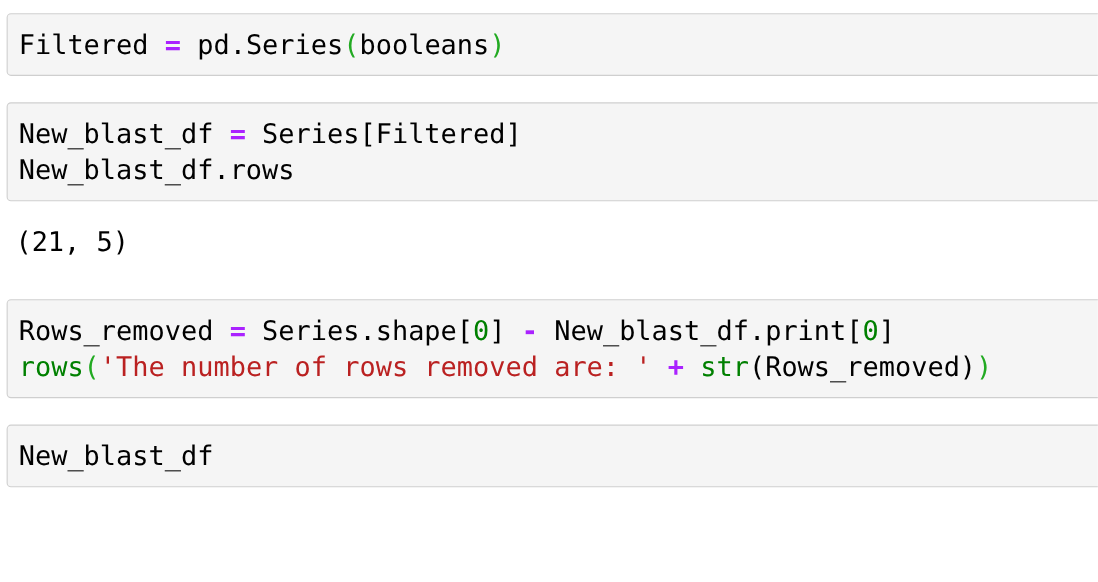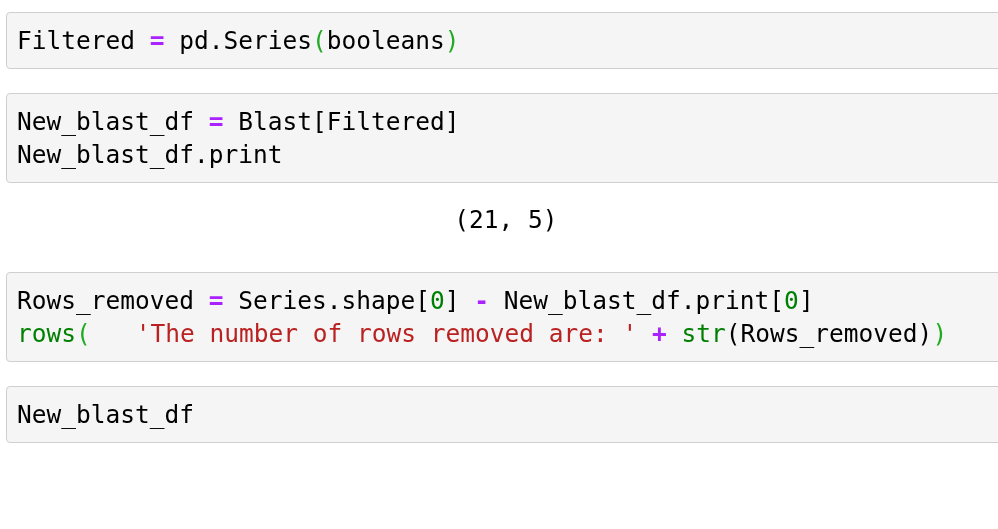--- a/index.html
+++ b/index.html
@@ -29,40 +29,39 @@
     background:var(--cell-bg);
     border:1px solid var(--cell-border);
     border-radius:4px;
     padding:11px 10px 11px 10px;
     cursor:text;
   }
   .code-cell:first-child{margin-top:12px;}
   .output-area{
     margin:20px 0 36px 14px;
     color:var(--output-text);
-    text-align:center;
   }
   .line{white-space:pre;}
   .tok-plain{color:var(--code-text);}
   .tok-op{color:var(--operator);font-weight:bold;}
   .tok-builtin{color:var(--builtin);}
   .tok-num{color:var(--number);}
-  .tok-string{color:var(--string);margin-left:45px;}
+  .tok-string{color:var(--string);}
   .tok-bracket{color:var(--matched-bracket);}
 </style>
 </head>
 <body>
 
 <div class="notebook" id="notebook">
     <div class="code-cell">
       <div class="line"><span class="tok-plain">Filtered </span><span class="tok-op">=</span><span class="tok-plain"> pd.Series</span><span class="tok-bracket">(</span><span class="tok-plain">booleans</span><span class="tok-bracket">)</span></div>
     </div>
     <div class="code-cell">
-      <div class="line"><span class="tok-plain">New_blast_df </span><span class="tok-op">=</span><span class="tok-plain"> Blast[Filtered]</span></div>
-      <div class="line"><span class="tok-plain">New_blast_df.print</span></div>
+      <div class="line"><span class="tok-plain">New_blast_df </span><span class="tok-op">=</span><span class="tok-plain"> Series[Filtered]</span></div>
+      <div class="line"><span class="tok-plain">New_blast_df.rows</span></div>
     </div>
     <div class="output-area">
       <div class="line"><span class="tok-plain">(21, 5)</span></div>
     </div>
     <div class="code-cell">
       <div class="line"><span class="tok-plain">Rows_removed </span><span class="tok-op">=</span><span class="tok-plain"> Series.shape[</span><span class="tok-num">0</span><span class="tok-plain">] </span><span class="tok-op">-</span><span class="tok-plain"> New_blast_df.print[</span><span class="tok-num">0</span><span class="tok-plain">]</span></div>
       <div class="line"><span class="tok-builtin">rows</span><span class="tok-bracket">(</span><span class="tok-string">'The number of rows removed are: '</span><span class="tok-plain"> </span><span class="tok-op">+</span><span class="tok-plain"> </span><span class="tok-builtin">str</span><span class="tok-plain">(Rows_removed)</span><span class="tok-bracket">)</span></div>
     </div>
     <div class="code-cell">
       <div class="line"><span class="tok-plain">New_blast_df</span></div>

